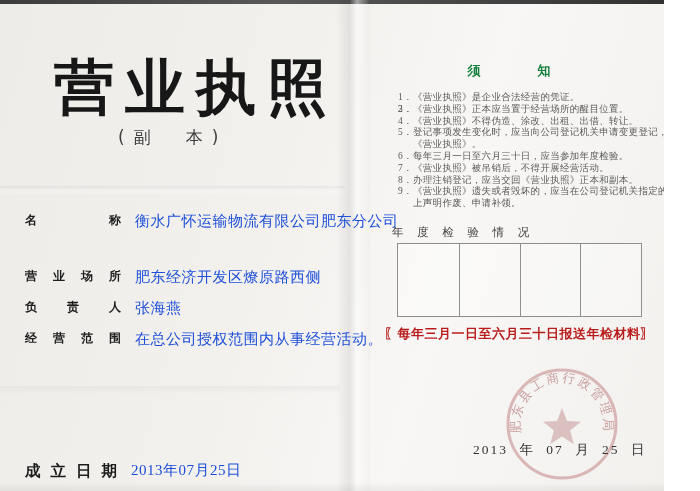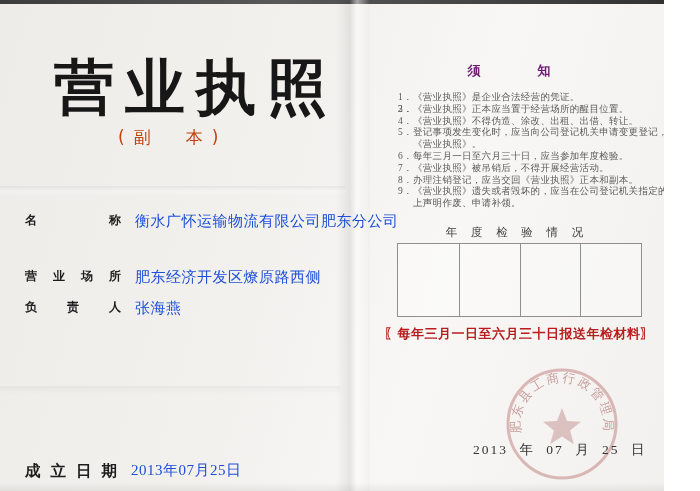--- a/index.html
+++ b/index.html
@@ -23,48 +23,48 @@
     background:linear-gradient(90deg,rgba(0,0,0,0.08),rgba(255,255,255,0.3));}
   .edge-bottom{position:absolute;left:0;top:482px;width:700px;height:9px;pointer-events:none;
     background:linear-gradient(180deg,rgba(0,0,0,0),rgba(0,0,0,0.06));}
 
   
   .title{position:absolute;left:54px;top:48px;
     font-family:"DejaVu Sans", sans-serif;font-weight:bold;
     font-size:60px;letter-spacing:11px;color:#171717;white-space:nowrap;}
   .subtitle{position:absolute;left:118px;top:126px;
     font-family:"DejaVu Sans", sans-serif;
-    font-size:17px;letter-spacing:9px;color:#c2410c;white-space:nowrap;}
+    font-size:17px;letter-spacing:9px;color:#404040;white-space:nowrap;}
   .reg-line{position:absolute;left:106px;top:153px;white-space:nowrap;color:#222;}
   .reg-label{font-family:"DejaVu Sans", sans-serif;font-size:14px;font-weight:bold;letter-spacing:1px;}
   .reg-number{font-size:15.5px;letter-spacing:0.5px;margin-left:10px;}
 
   .field-row{position:absolute;left:25px;white-space:nowrap;}
   .flabel{display:inline-block;width:96px;vertical-align:top;
     font-family:"DejaVu Sans", sans-serif;font-size:12px;font-weight:bold;color:#1d1d1d;
     text-align:justify;text-align-last:justify;}
   .fvalue{display:inline-block;margin-left:10px;font-size:15px;color:#1d4ed8;letter-spacing:0.5px;}
   .row-name{top:212px;}
   .row-premises{top:268px;}
   .row-person{top:299px;}
   .row-scope{top:330px;}
   .row-established{top:461px;}
   .row-established .flabel{width:92px;font-size:15.5px;}
   .row-established .fvalue{font-size:15px;text-align:center;}
 
   
   .notice-header{position:absolute;left:400px;top:62px;width:240px;text-align:center;
     font-family:"DejaVu Sans", sans-serif;font-size:13px;font-weight:bold;
-    letter-spacing:22px;color:#701a75;white-space:nowrap;}
+    letter-spacing:22px;color:#15803d;white-space:nowrap;}
   .notice-list{position:absolute;left:398px;top:92px;width:292px;
     font-size:9.5px;line-height:11.8px;color:#5a5a5a;letter-spacing:0.3px;}
   .notice-item{position:relative;padding-left:15px;margin:0;}
   .notice-num{position:absolute;left:0;top:0;}
 
-  .annual-title{position:absolute;left:392px;top:225px;width:250px;text-align:center;
+  .annual-title{position:absolute;left:392px;top:225px;width:250px;
     font-family:"DejaVu Sans", sans-serif;font-size:11.5px;color:#3f3f3f;
     letter-spacing:5px;white-space:nowrap;}
   .annual-table{position:absolute;left:397px;top:243px;width:243px;height:72px;
     display:grid;grid-template-columns:repeat(4,1fr);
     border:1px solid #8f8f8c;background:rgba(255,255,255,0.35);}
   .annual-cell{border-left:1px solid #8f8f8c;}
   .annual-cell:first-child{border-left:none;}
   .annual-note{position:absolute;left:384px;top:325px;width:290px;
     font-size:13px;font-weight:bold;color:#b91c1c;letter-spacing:0.5px;white-space:nowrap;}
 
@@ -91,20 +91,24 @@
     <span class="flabel">名 称</span>
     <span class="fvalue">衡水广怀运输物流有限公司肥东分公司</span>
   </div>
   <div class="field-row row-person">
     <span class="flabel">负 责 人</span>
     <span class="fvalue">张海燕</span>
   </div>
   <div class="field-row row-premises">
     <span class="flabel">营 业 场 所</span>
     <span class="fvalue">肥东经济开发区燎原路西侧</span>
+  </div>
+  <div class="field-row row-scope">
+    <span class="flabel">经 营 范 围</span>
+    <span class="fvalue">在总公司授权范围内从事经营活动。</span>
   </div>
   <div class="field-row row-established">
     <span class="flabel">成 立 日 期</span>
     <span class="fvalue">2013年07月25日</span>
   </div>
 
   <div class="notice-header">须　知</div>
 
   <div class="notice-list">
     <div class="notice-item">

